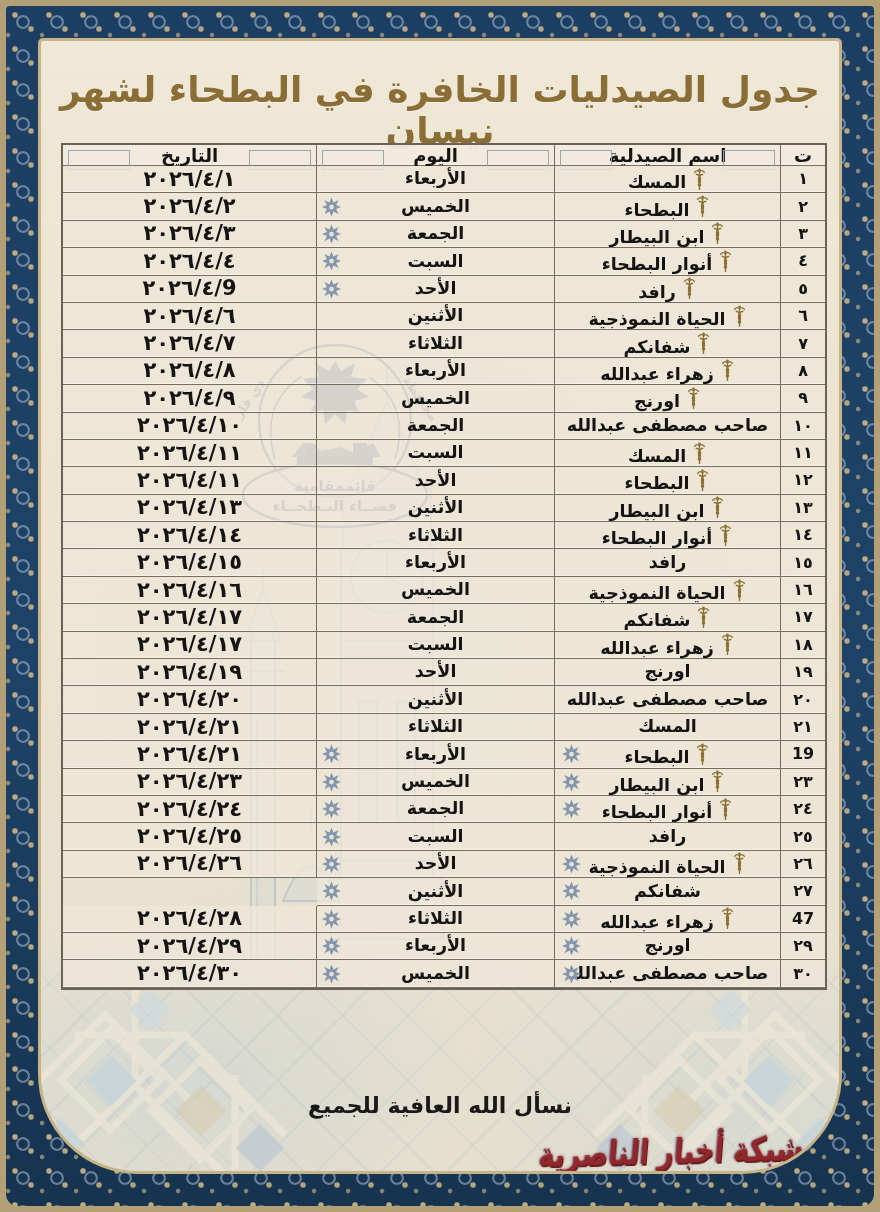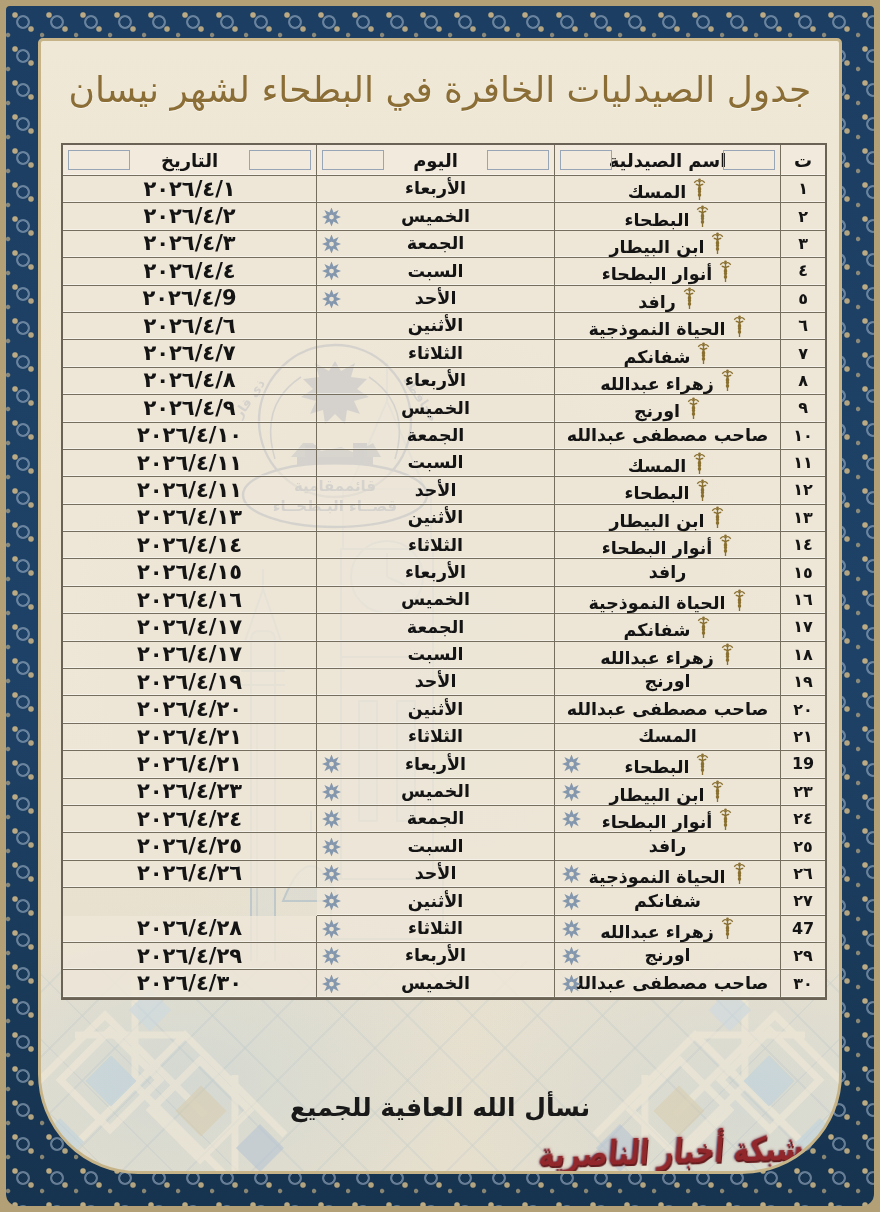--- a/index.html
+++ b/index.html
@@ -39,59 +39,59 @@
   .lattice{
     position:absolute;left:0;right:0;bottom:0;height:210px;z-index:0;opacity:.18;pointer-events:none;
     background:
       repeating-linear-gradient(45deg, rgba(120,160,190,.5) 0 2px, transparent 2px 46px),
       repeating-linear-gradient(-45deg, rgba(120,160,190,.5) 0 2px, transparent 2px 46px);
   }
 
   
   .title{
     position:absolute;top:28px;left:0;right:0;text-align:center;z-index:5;
-    font-size:36px;font-weight:400;color:#8b6d36;
+    font-size:36px;font-weight:700;color:#8b6d36;
     text-shadow:0 1px 0 rgba(255,255,255,.5);
     letter-spacing:0;
   }
 
   
   .sched{position:absolute;top:102px;right:12px;width:762px;z-index:5;direction:rtl;
     border:2px solid #6a6355;background:rgba(122,114,99,.0);}
   .trow{display:grid;grid-template-columns:44px 226px 238px 1fr;}
   .cell{
     position:relative;box-sizing:border-box;border-right:1px solid #756d5e;border-bottom:1px solid #756d5e;
     display:flex;align-items:center;justify-content:center;
     background:rgba(238,230,216,.82);
     box-shadow:inset 0 -1px rgba(255,255,255,.45);
     color:#141414;font-weight:700;
   }
   .trow .cell:first-child{border-right:none;}
-  .hrow .cell{height:31px;background:rgba(241,234,221,.94);font-size:18px;}
+  .hrow .cell{height:21px;background:rgba(241,234,221,.94);font-size:18px;}
   .brow .cell{height:27.4px;font-size:17.5px;line-height:1;}
   .cell.idx{font-size:16px;}
   .cell.date span{font-size:21px;letter-spacing:.5px;}
   .orn-strip{
     position:absolute;top:5px;height:20px;width:62px;border:1px solid #98a5b6;box-sizing:border-box;
     background:
       repeating-linear-gradient(45deg, rgba(86,110,145,.28) 0 3px, transparent 3px 8px),
       repeating/linear-gradient(-45deg, rgba(86,110,145,.18) 0 3px, transparent 3px 8px),
       linear-gradient(180deg,#cdd6e1,#e9e5d8 55%,#c3cedc);
   }
   .orn-strip.s-l{left:5px;} .orn-strip.s-r{right:5px;}
   .hcell-name .orn-strip{width:52px;}
   .cad{display:inline-flex;margin-left:6px;}
   .name-wrap{display:inline-flex;align-items:flex-end;}
   .rosette{position:absolute;left:7px;top:50%;transform:translateY(-50%);display:inline-flex;}
   .rosette.day-r{left:5px;}
 
   
   .footer{
     position:absolute;left:0;right:0;top:1052px;text-align:center;z-index:5;
-    font-size:25px;font-weight:700;color:#191919;
+    font-size:22px;font-weight:700;color:#191919;
   }
 
   
   .red-logo{
     position:absolute;right:36px;top:1095px;z-index:6;
     font-size:27px;font-weight:700;color:#8e1c20;
     transform:skewX(-6deg) rotate(-1.5deg) scaleY(1.25);
     text-shadow:1px 1px 0 #5d1013, -1px 0 1px rgba(30,60,130,.55), 0 0 3px rgba(142,28,32,.65);
     letter-spacing:-1px;opacity:.94;filter:blur(.3px);
   }

